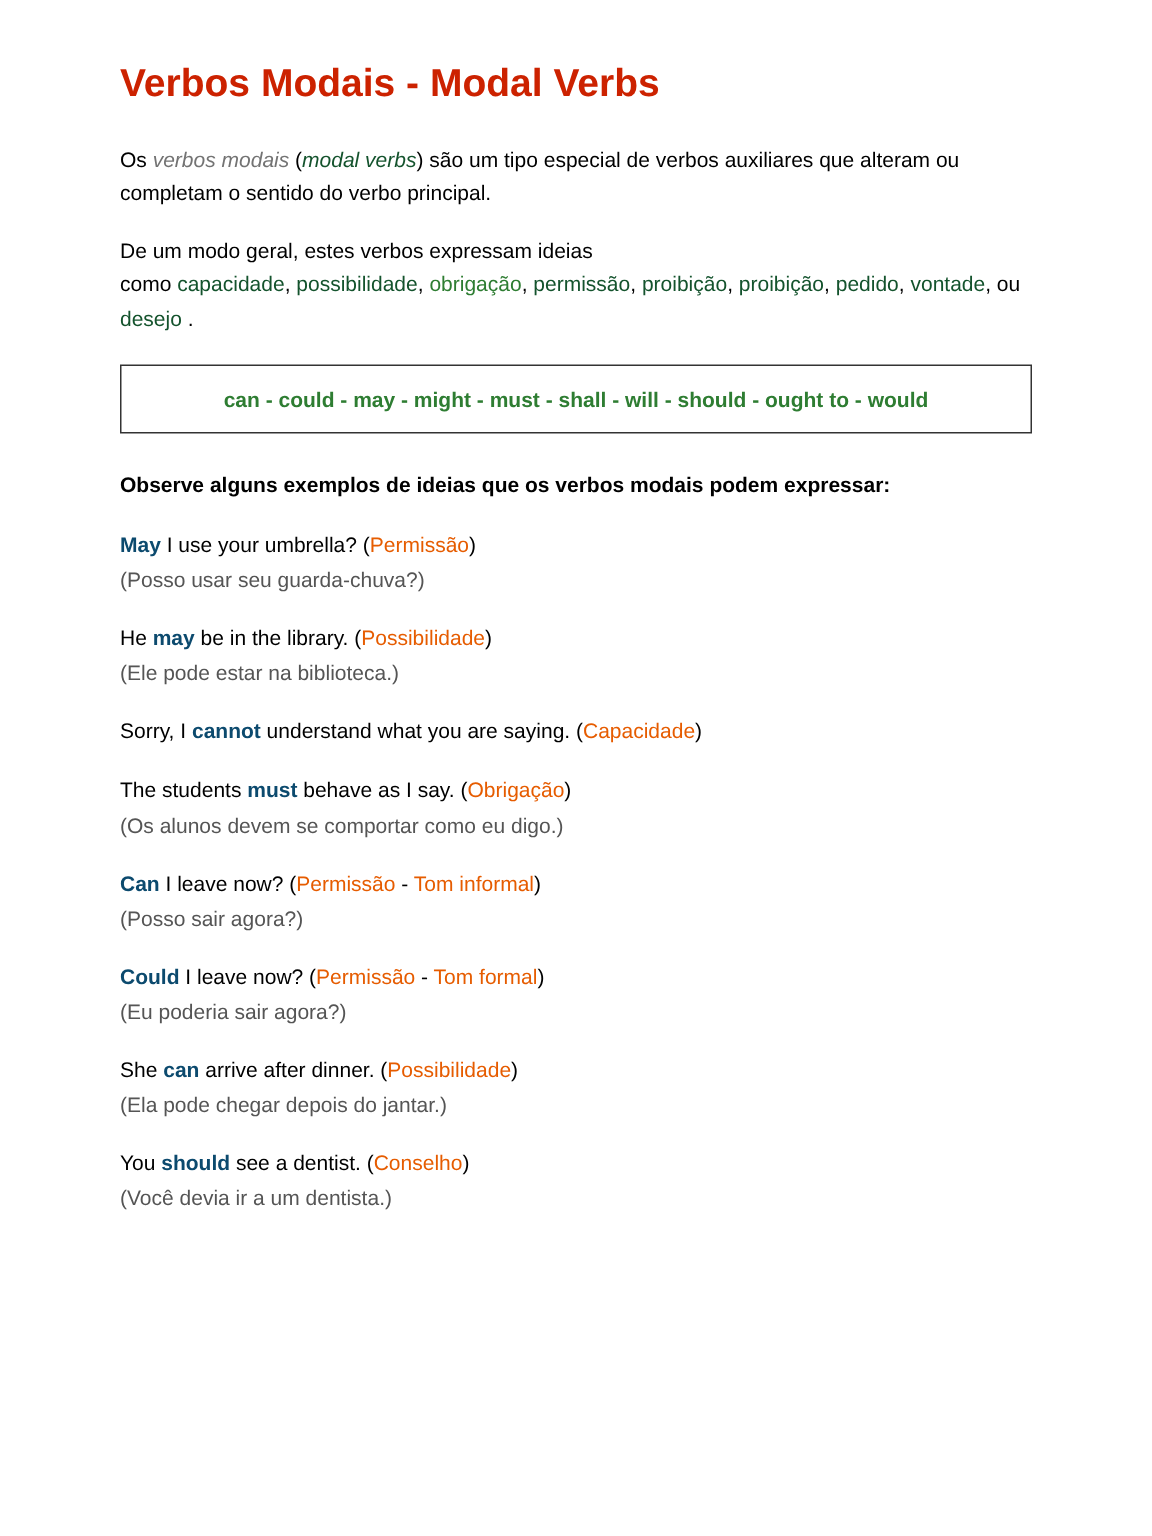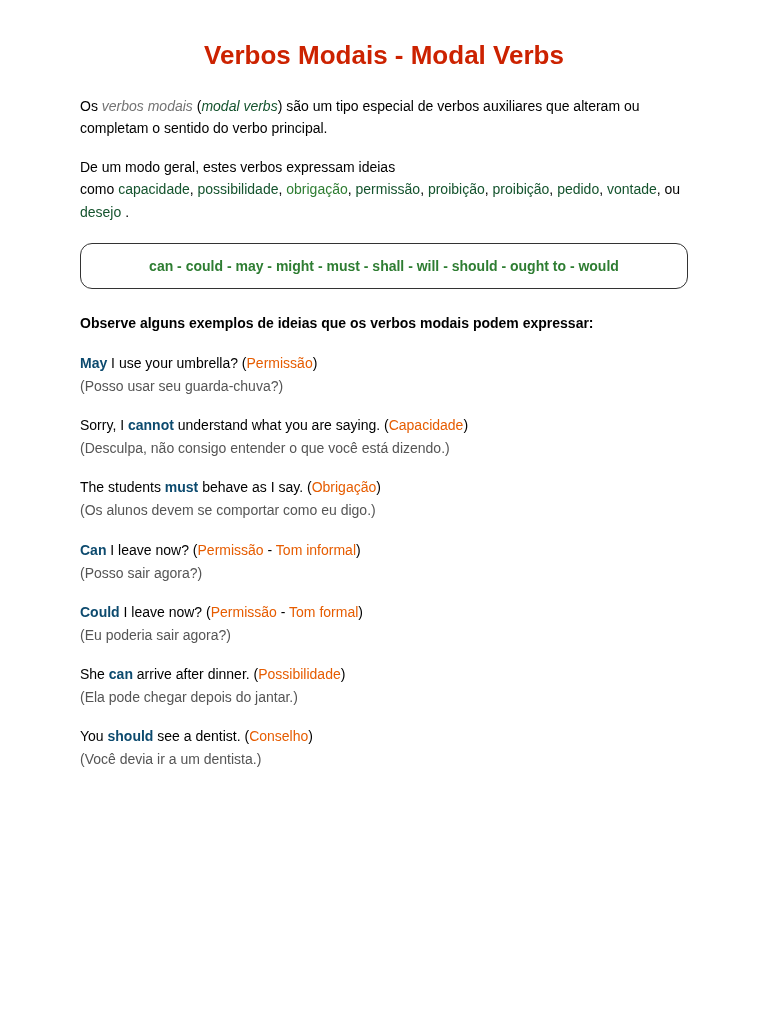--- a/index.html
+++ b/index.html
@@ -13,38 +13,38 @@
       font-size: 14px;
       color: #000000;
       width: 768px;
       min-height: 1024px;
       padding: 40px 80px;
     }
     .title {
       color: #cc2200;
       font-size: 26px;
       font-weight: bold;
-      text-align: center;
+      text-align: left;
       margin-bottom: 24px;
     }
     .intro-block {
       margin-bottom: 16px;
       line-height: 1.6;
     }
     .highlight-green {
       color: #737373;
       font-style: italic;
       margin-top: 36px;
     }
     .highlight-orange {
       color: #14532d;
     }
     .modal-box {
       border: 1.5px solid #333;
-      border-radius: 12px;
+      border-radius: 0;
       padding: 14px 20px;
       text-align: center;
       margin: 20px 0 24px 0;
       background: #fff;
     }
     .modal-box-text {
       color: #2e7d32;
       font-size: 14px;
       font-weight: bold;
     }
@@ -112,27 +112,33 @@
 <div>
 
   <div class="example-block">
     <p>
       <span class="modal-verb-green">May</span>
       I use your umbrella? (<span class="label-orange">Permissão</span>)
     </p>
     <p class="translation">(Posso usar seu guarda-chuva?)</p>
   </div>
 
+  <div class="example-block">
+    <p>
+      He <span class="modal-verb-green">may</span>
+      be in the library. (<span class="label-orange">Possibilidade</span>)
+    </p>
+    <p class="translation">(Ele pode estar na biblioteca.)</p>
+  </div>
 
   <div class="example-block">
     <p>
       Sorry, I <span class="modal-verb-green">cannot</span>
       understand what you are saying. (<span class="label-orange">Capacidade</span>)
     </p>
-    <p class="translation">(Desculpa, não consigo entender o que você está dizendo.)</p>
   </div>
 
   <div class="example-block">
     <p>
       The students <span class="modal-verb-green">must</span>
       behave as I say. (<span class="label-orange">Obrigação</span>)
     </p>
     <p class="translation">(Os alunos devem se comportar como eu digo.)</p>
   </div>
 

